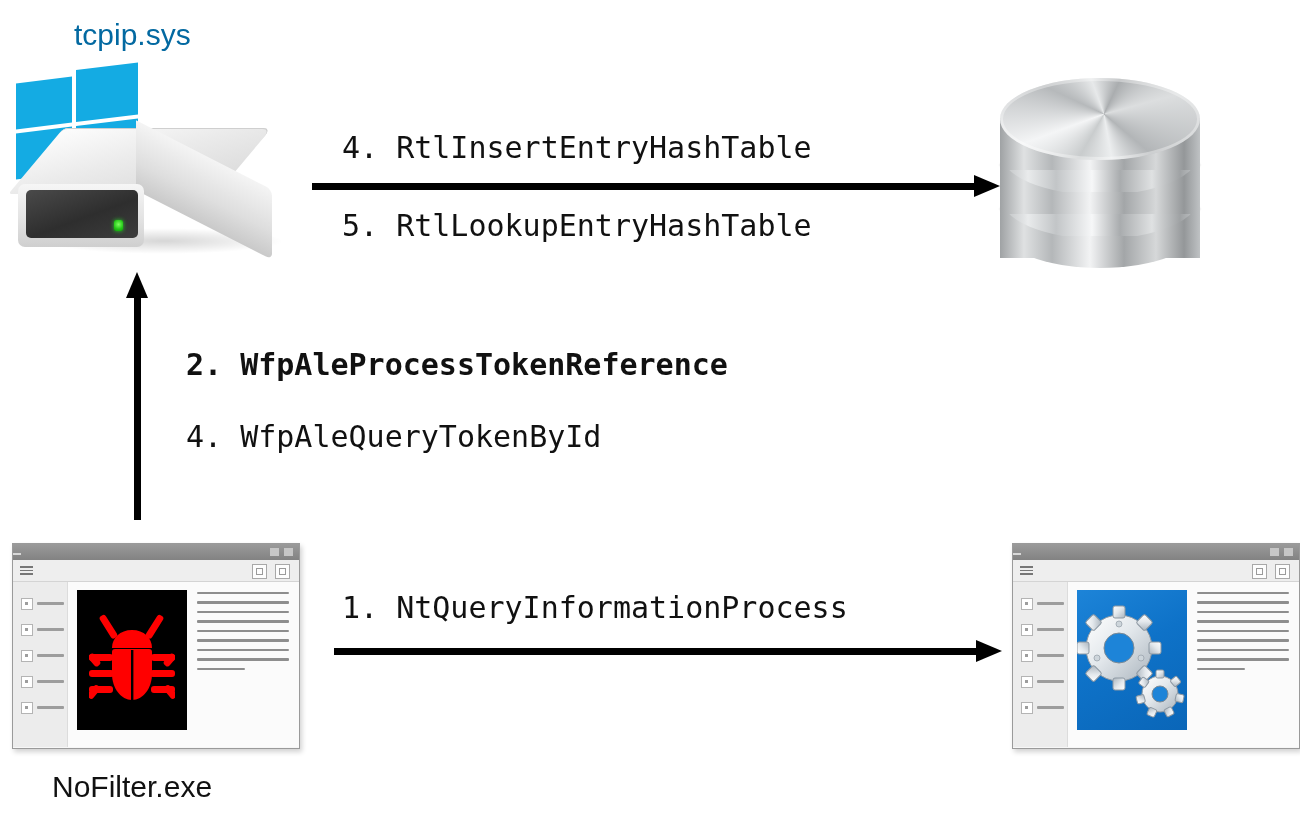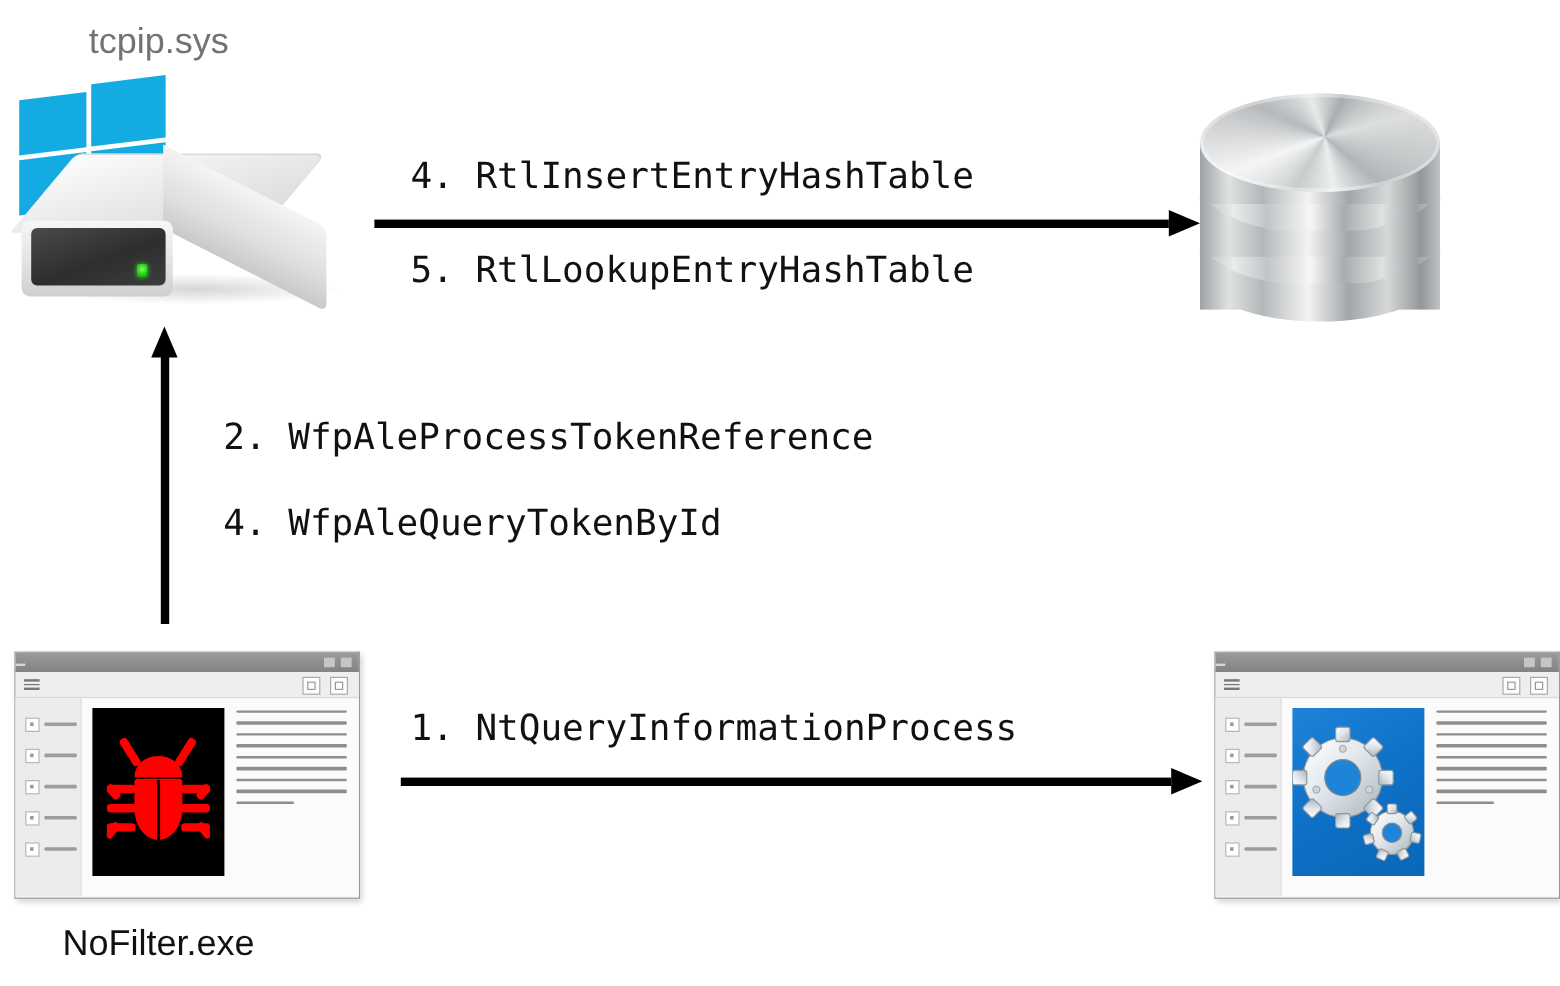--- a/index.html
+++ b/index.html
@@ -8,21 +8,21 @@
     width:1300px;height:822px;position:relative;overflow:hidden;
     font-family:"Liberation Sans","DejaVu Sans",sans-serif;
     color:#1a1a1a;
   }
   .stage{position:absolute;left:0;top:0;width:1300px;height:822px;}
 
   
   .title-label{
     position:absolute;font-size:30px;line-height:34px;
     font-family:"Liberation Sans","DejaVu Sans",sans-serif;
-    color:#737373;white-space:nowrap;
+    color:#0369a1;white-space:nowrap;
   }
   .mono-label{
     position:absolute;
     font-family:"DejaVu Sans Mono","Liberation Mono",monospace;
     font-size:30px;line-height:36px;color:#111;white-space:nowrap;
     letter-spacing:0px;
   }
 
   
   .arrow-h{position:absolute;height:10px;}
@@ -203,21 +203,21 @@
     <div class="head" style="left:662px;"></div>
   </div>
 
   <div class="mono-label" style="left:342px;top:208px;">5. RtlLookupEntryHashTable</div>
 
   <div class="arrow-v" style="left:132px;top:272px;height:248px;">
     <div class="head"></div>
     <div class="shaft" style="height:228px;"></div>
   </div>
 
-  <div class="mono-label" style="left:186px;top:347px;">2. WfpAleProcessTokenReference</div>
+  <div class="mono-label" style="left:186px;top:347px;font-weight:bold;">2. WfpAleProcessTokenReference</div>
 
   <div class="mono-label" style="left:186px;top:419px;">4. WfpAleQueryTokenById</div>
 
   <div class="win" style="left:12px;top:543px;">
     <div class="titlebar">
       <span class="tctl min"></span>
       <span class="tctl c2"></span>
       <span class="tctl c3"></span>
     </div>
     <div class="toolbar">

